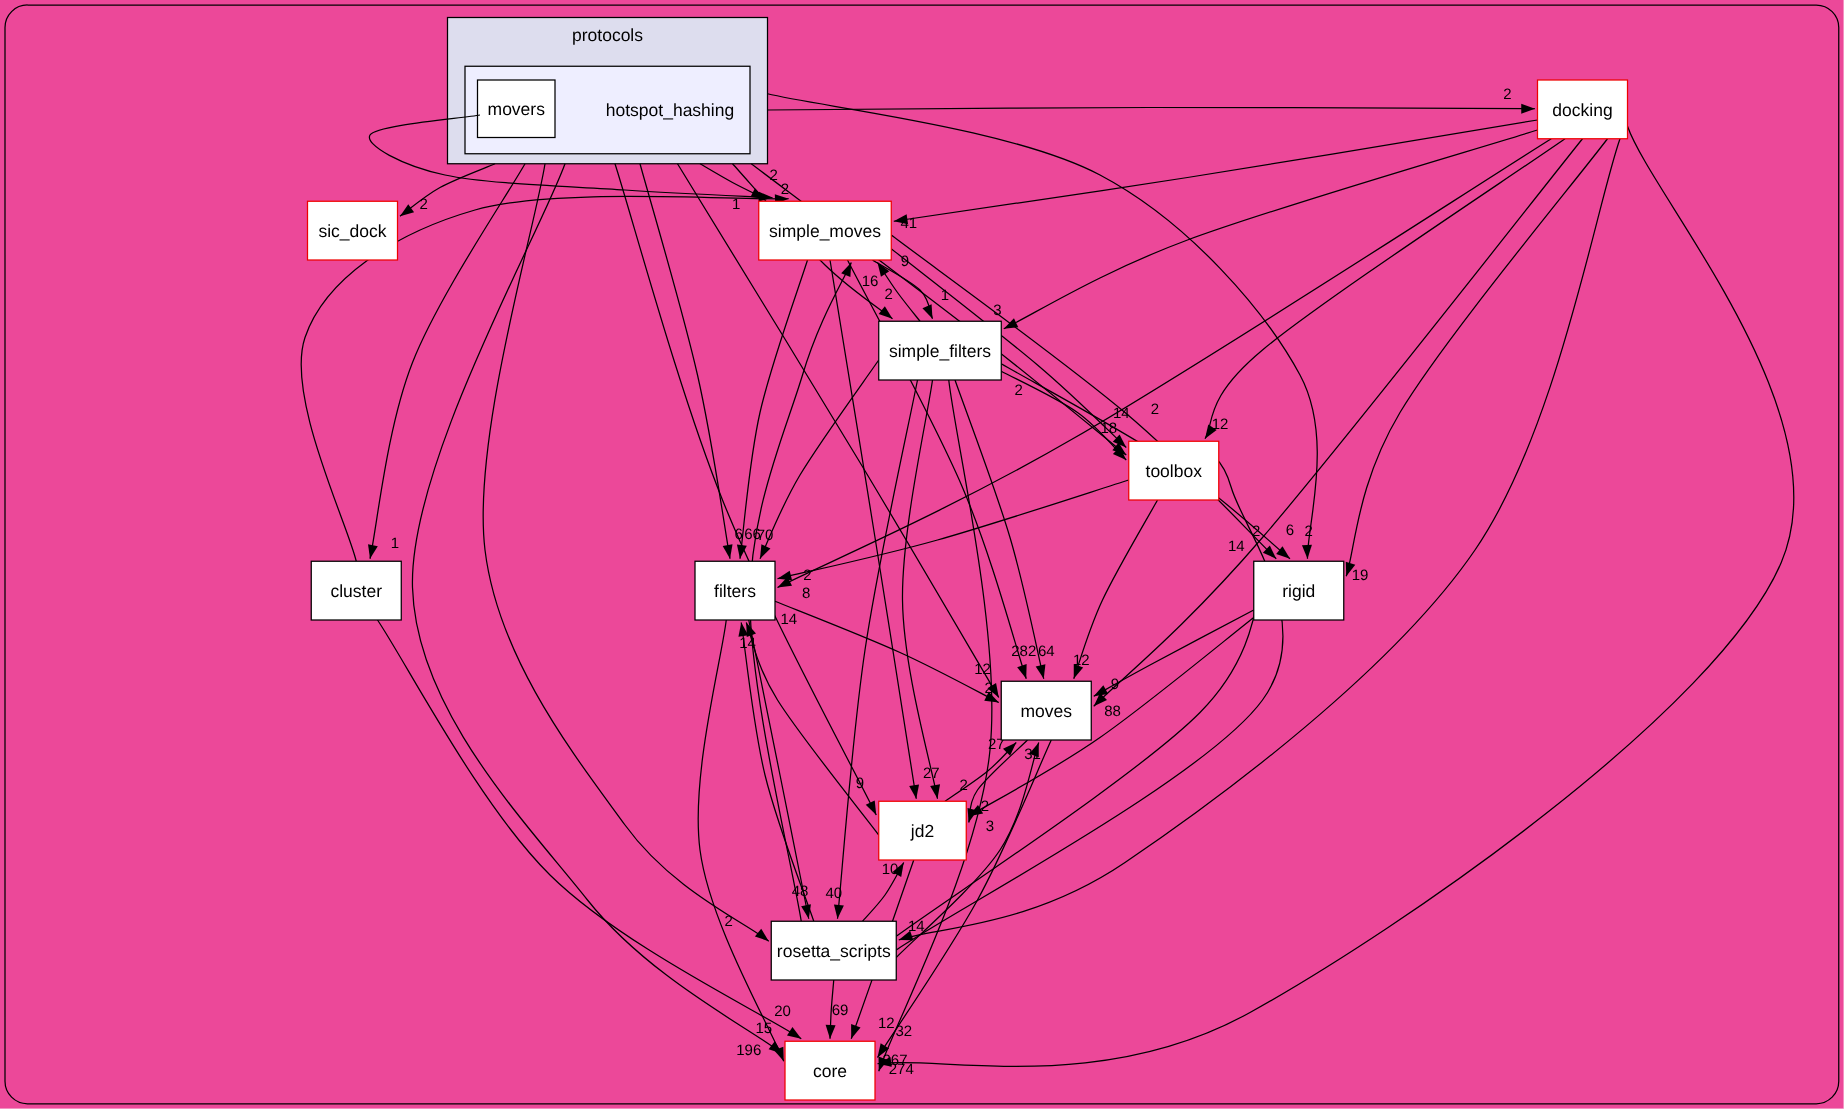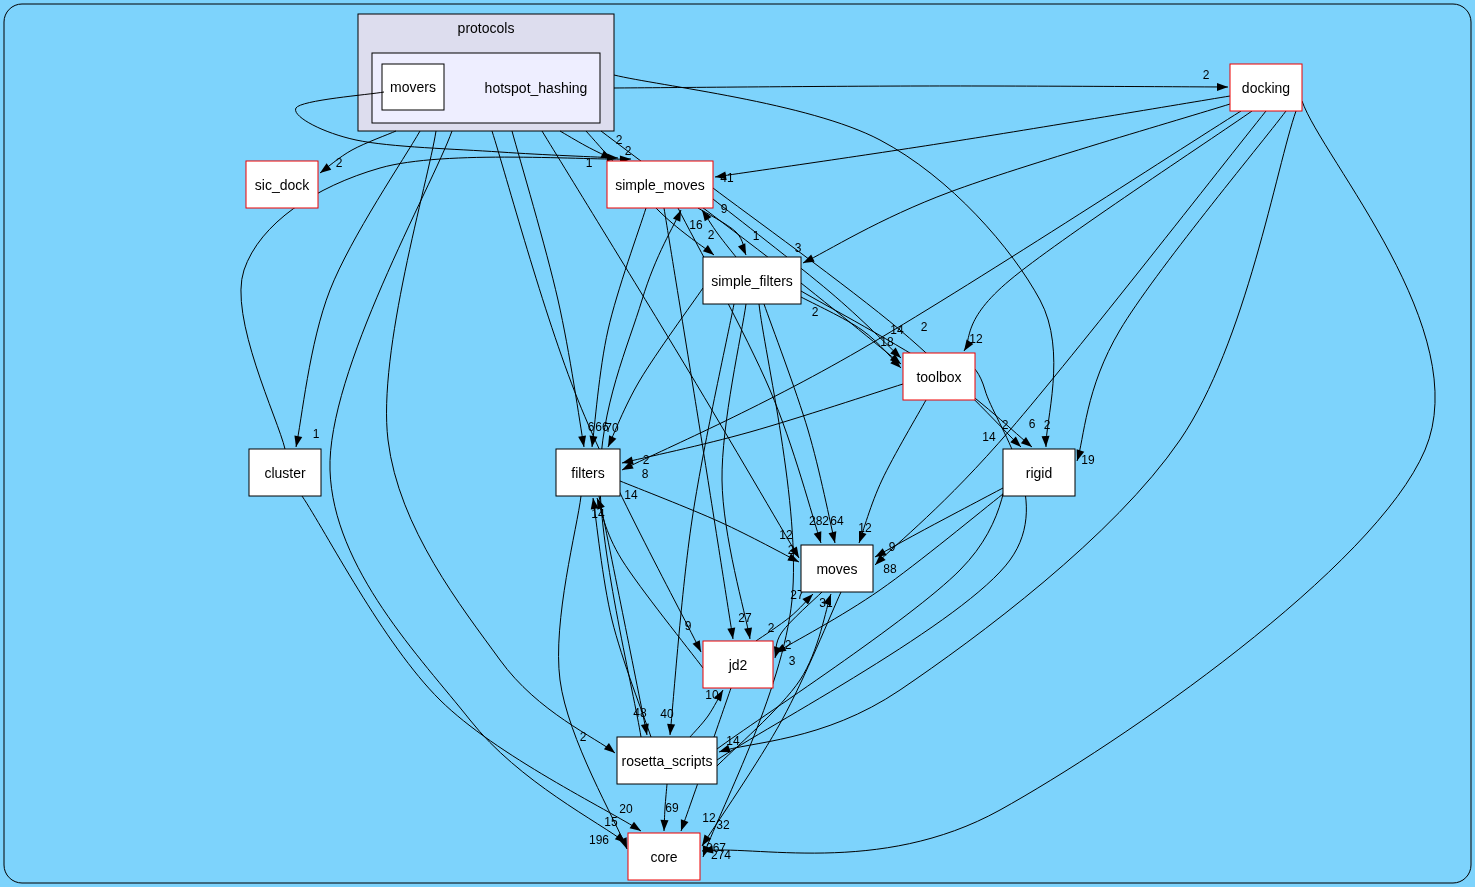--- a/index.html
+++ b/index.html
@@ -1,17 +1,17 @@
 <!DOCTYPE html>
 <html><head>
 <meta charset="utf-8">
 <style>
   html,body{margin:0;padding:0;background:#ffffff;}
   body{font-family:"Liberation Sans", sans-serif;}
-  .canvas{position:relative;width:1475px;height:887px;background:#7dd3fc;overflow:hidden;}
+  .canvas{position:relative;width:1475px;height:887px;background:#ec4899;overflow:hidden;}
   svg{display:block;}
   .node-rect{fill:#ffffff;stroke-width:1;}
   .node-label{font-size:14px;fill:#000;text-anchor:middle;}
   .edge-path{fill:none;stroke:#000;stroke-width:1;}
   .edge-label{font-size:12px;fill:#000;text-anchor:middle;}
   .cluster-label{font-size:14px;fill:#000;text-anchor:middle;}
 </style>
 </head>
 <body>
 

